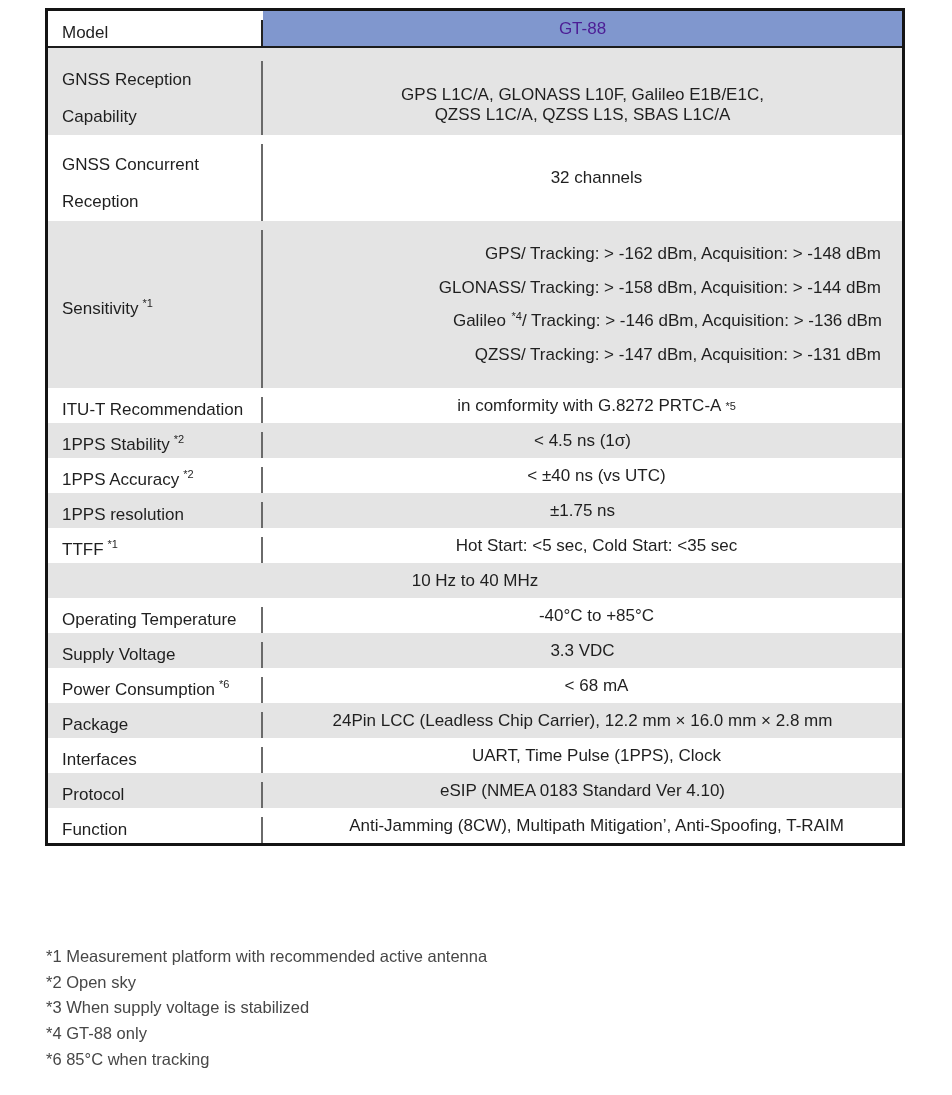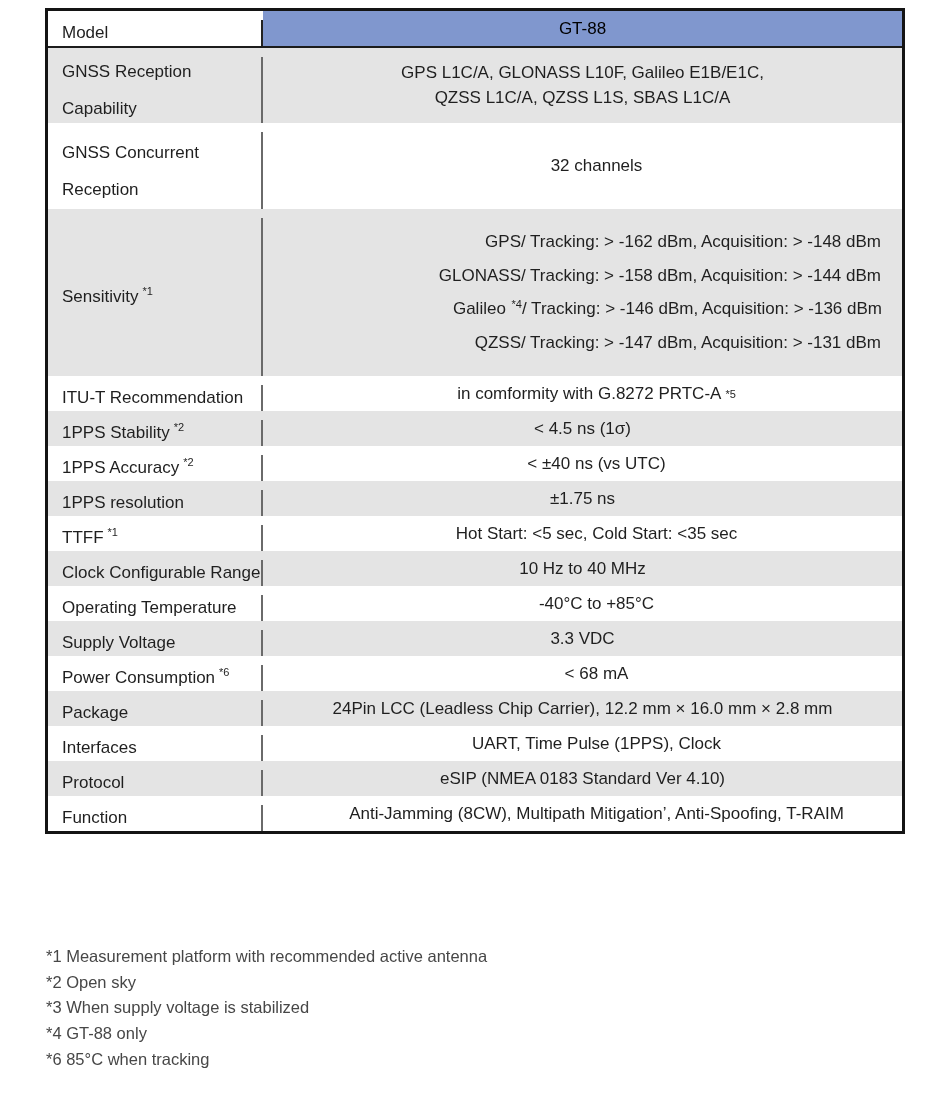--- a/index.html
+++ b/index.html
@@ -41,28 +41,28 @@
     flex: 1 1 auto;
     display: flex;
     align-items: center;
     justify-content: center;
     text-align: center;
   }
 
   
   .hrow { height: 37px; border-bottom: 2px solid #1c1c1c; }
   .hrow .label { background: #ffffff; border-right-color: #222222; }
-  .hrow .value { background: #8097ce; color: #000000; }
+  .hrow .value { background: #8097ce; color: #4c1d95; }
 
   
   .gray  { background: #e4e4e4; }
   .white { background: #ffffff; gap: 28px; }
 
   .h-std { height: 35px; }
-  .h-cap { height: 75px; }
+  .h-cap { height: 87px; align-items: flex-end; }
   .h-con { height: 86px; }
   .h-sen { height: 167px; }
 
   .vcol {
     flex-direction: column;
     justify-content: space-evenly;
     padding: 10px 0;
   }
   .vright {
     flex-direction: column;
@@ -162,23 +162,20 @@
   </div>
 
   <div class="row white h-std">
     <div class="cell label">
       <div><span>TTFF</span><sup>*1</sup></div>
     </div>
     <div class="cell value">Hot Start: &lt;5 sec, Cold Start: &lt;35 sec</div>
   </div>
 
   <div class="row gray h-std">
-    <div class="cell label">
-      <div><span>Clock Configurable Range</span></div>
-    </div>
     <div class="cell value">10 Hz to 40 MHz</div>
   </div>
 
   <div class="row white h-std">
     <div class="cell label">
       <div><span>Operating Temperature</span></div>
     </div>
     <div class="cell value">-40°C to +85°C</div>
   </div>
 

